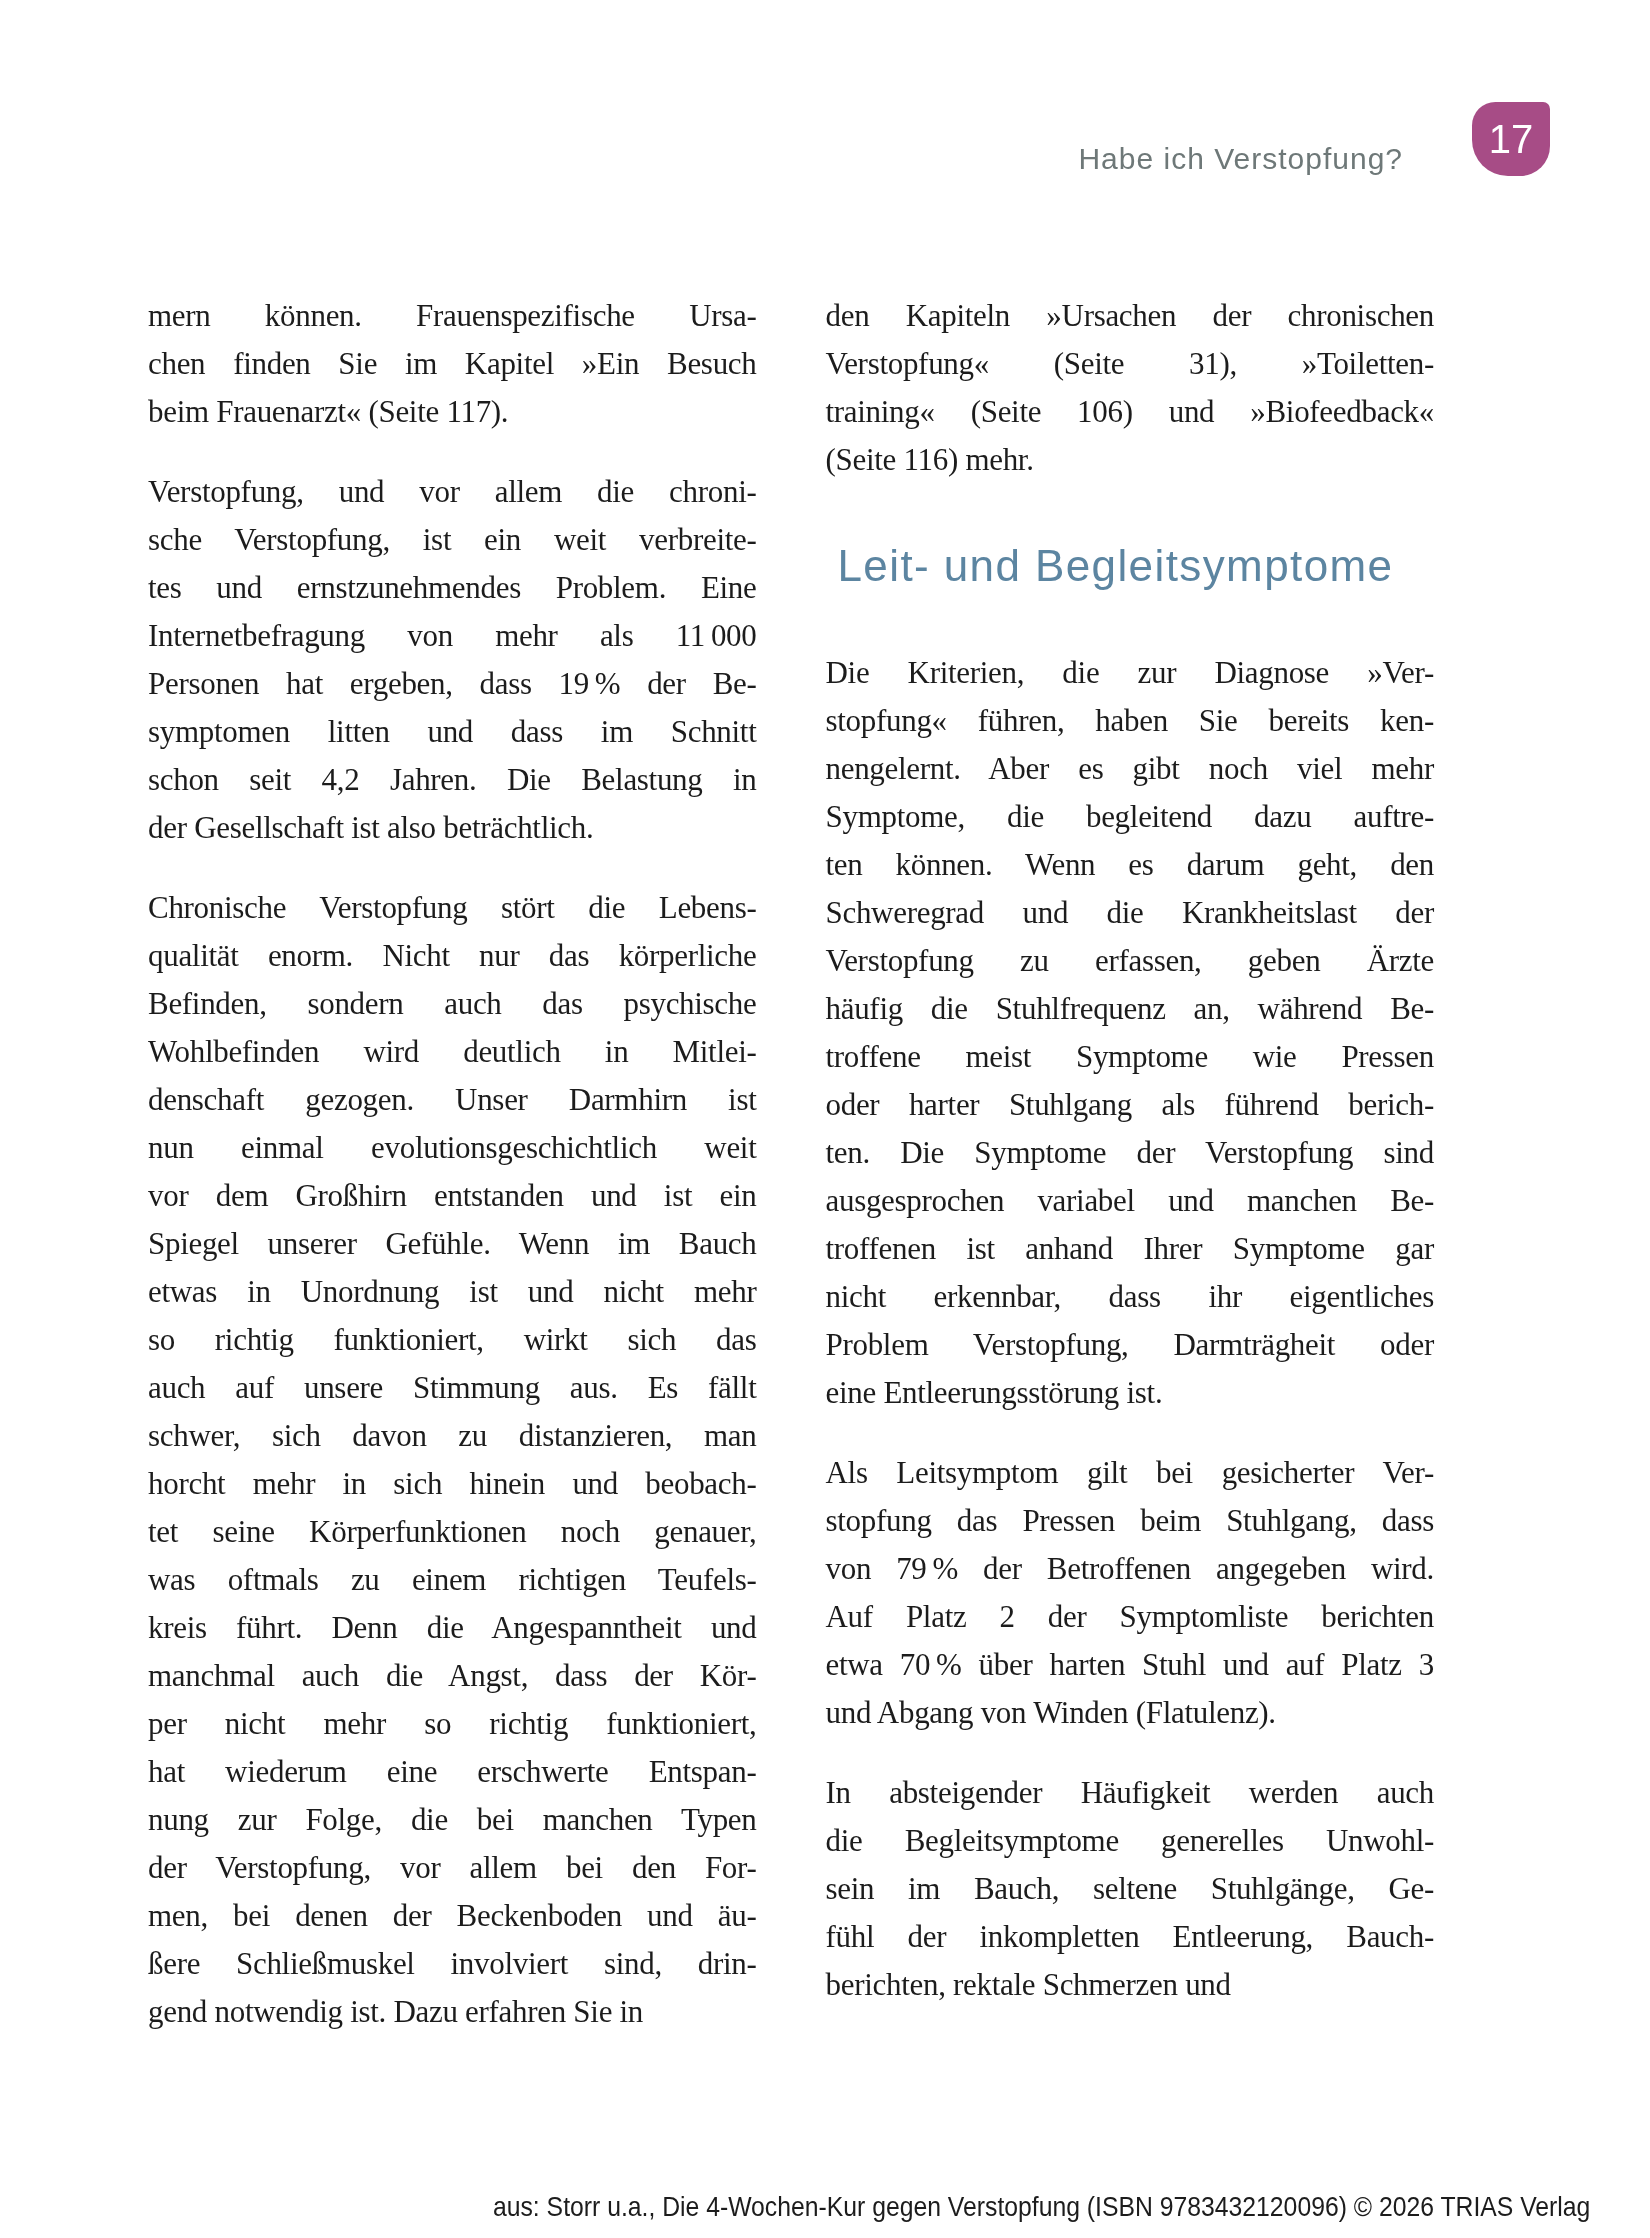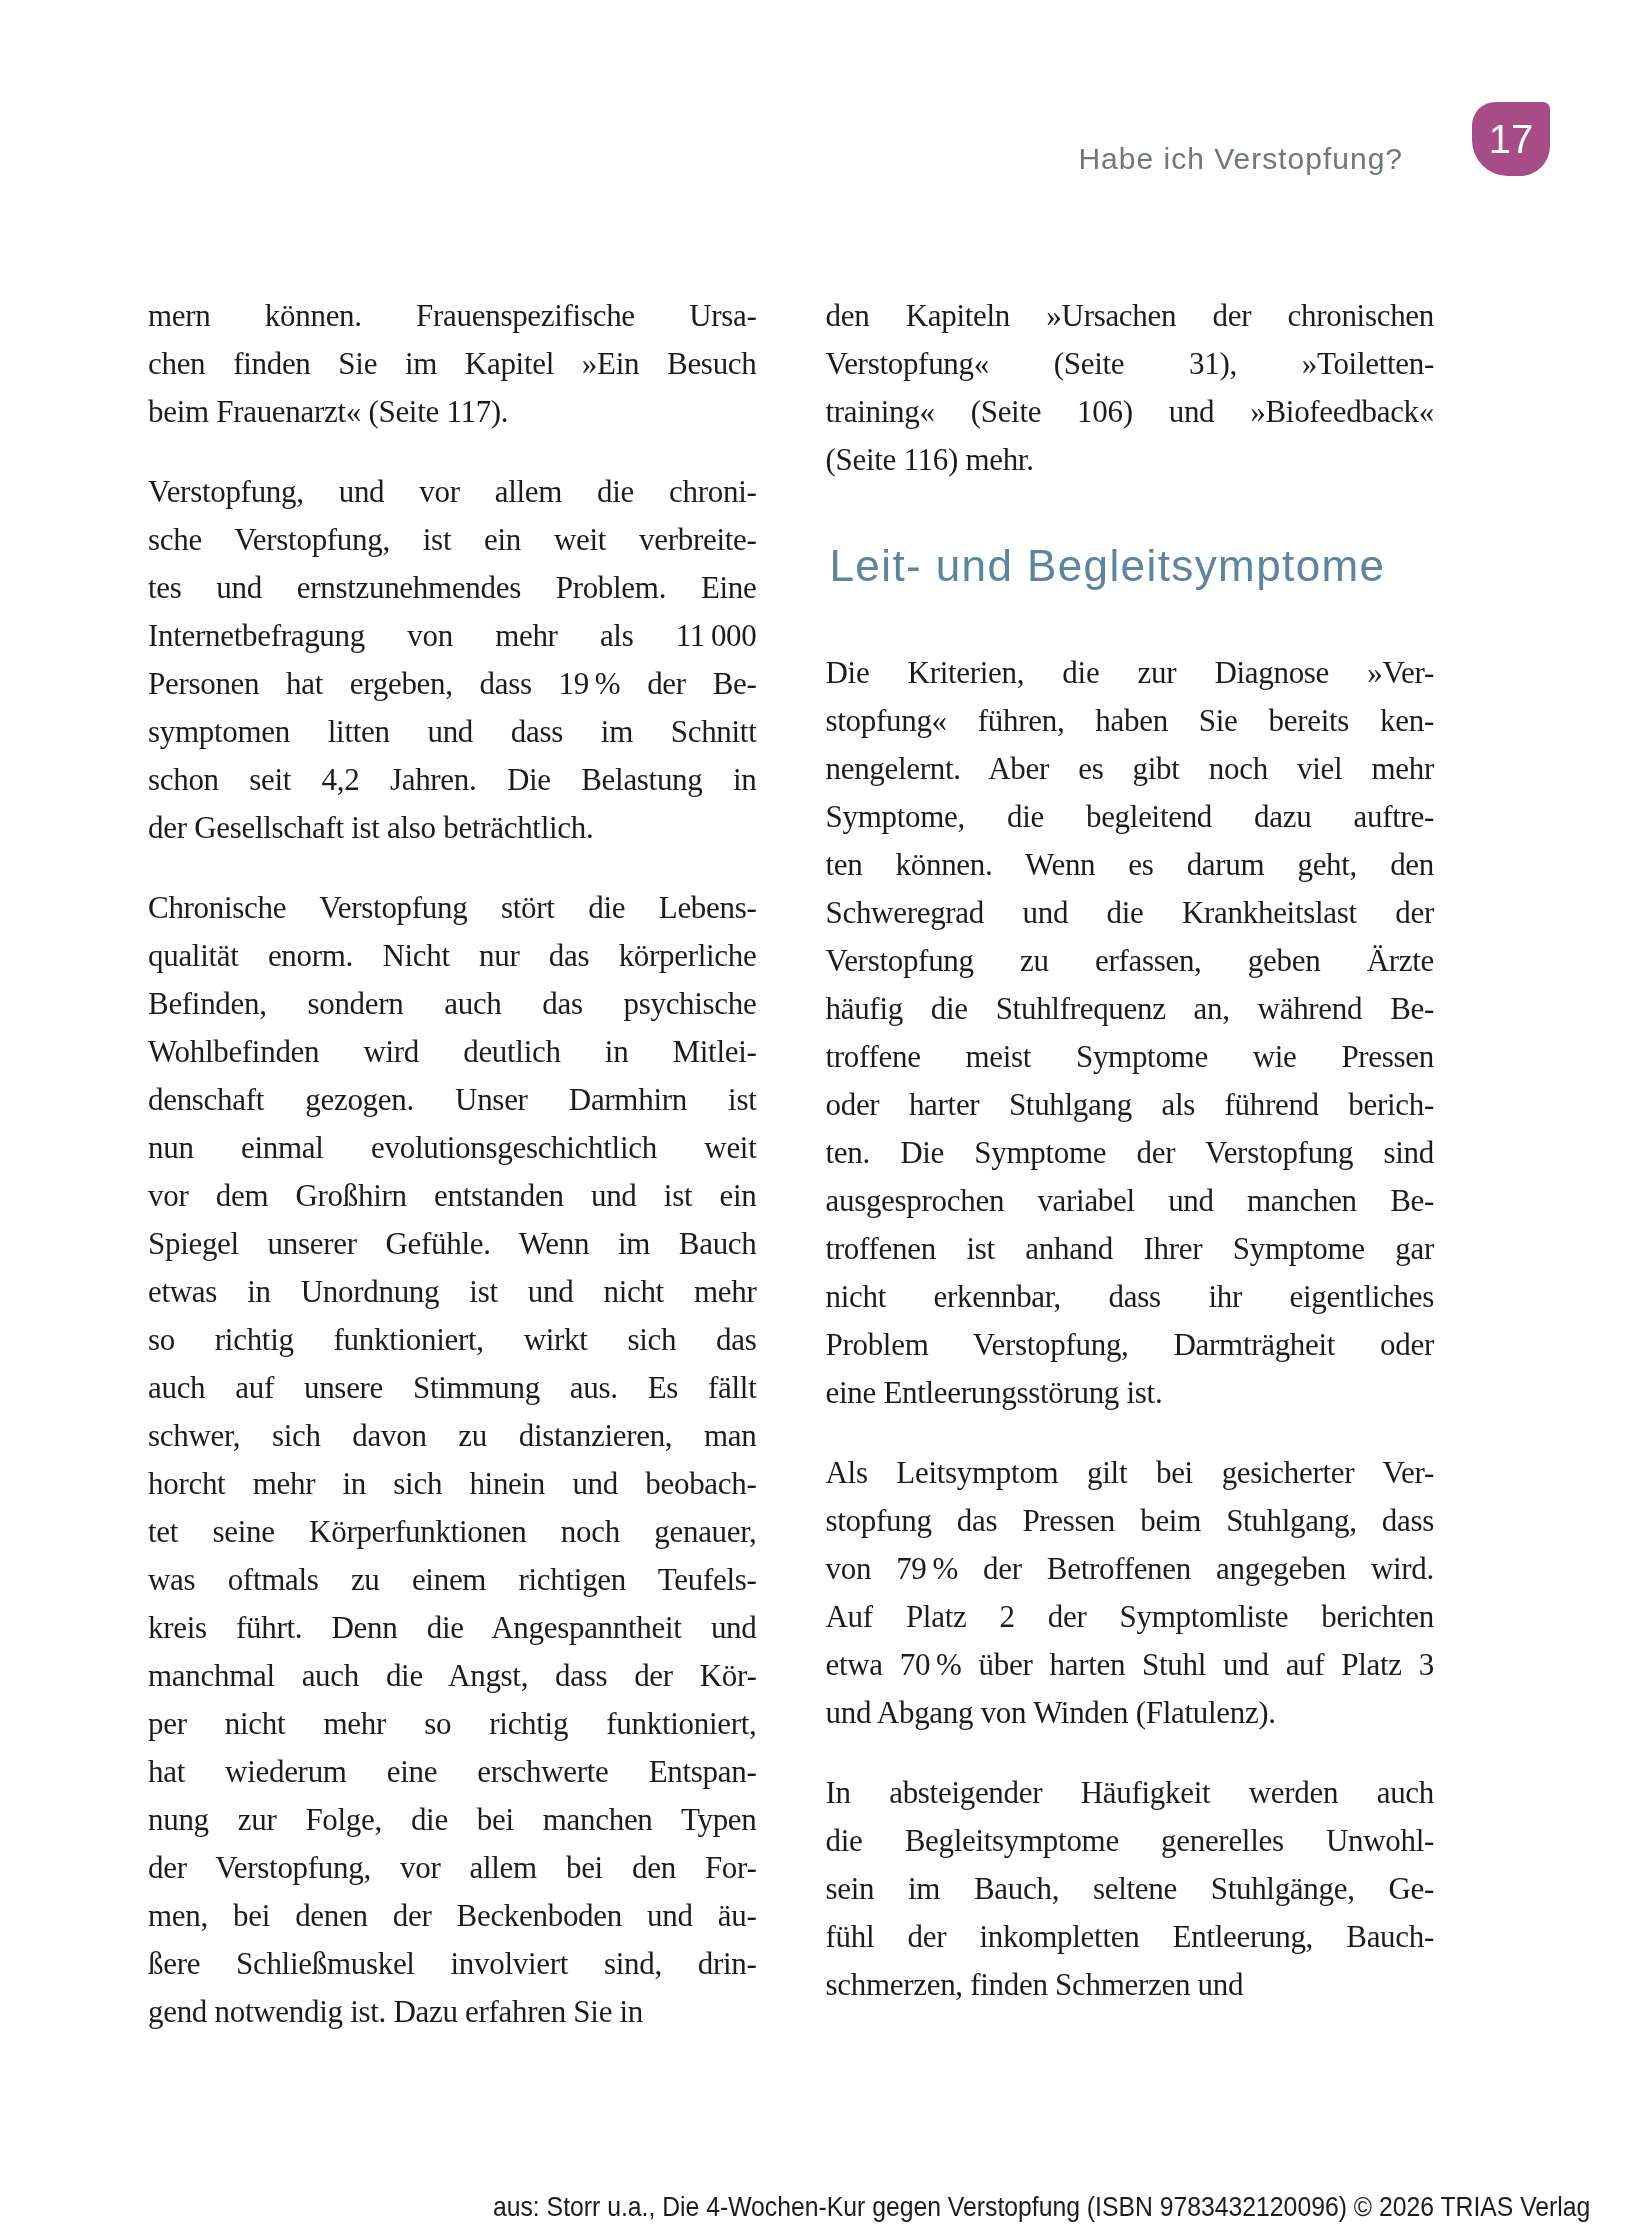--- a/index.html
+++ b/index.html
@@ -60,21 +60,21 @@
     font-size: 31px;
     line-height: 48px;
     letter-spacing: -0.3px;
     color: var(--body-text, #1c1c1c);
     text-align: justify;
     text-align-last: justify;
     white-space: normal;
   }
   .line.last { text-align-last: left; }
   .section-heading {
-    margin: 55px 0 56px 4px;
+    margin: 55px 0 56px 12px;
     font-family: "Liberation Sans", sans-serif;
     font-weight: 400;
     font-size: 44px;
     line-height: 54px;
     letter-spacing: 1.4px;
     color: var(--section-heading, #5c85a1);
   }
   .footer {
     position: absolute;
     left: 0;
@@ -180,21 +180,21 @@
           <div class="line">von 79 % der Betroffenen angegeben wird.</div>
           <div class="line">Auf Platz 2 der Symptomliste berichten</div>
           <div class="line">etwa 70 % über harten Stuhl und auf Platz 3</div>
           <div class="line last">und Abgang von Winden (Flatulenz).</div>
         </div>
         <div class="paragraph">
           <div class="line">In absteigender Häufigkeit werden auch</div>
           <div class="line">die Begleitsymptome generelles Unwohl-</div>
           <div class="line">sein im Bauch, seltene Stuhlgänge, Ge-</div>
           <div class="line">fühl der inkompletten Entleerung, Bauch-</div>
-          <div class="line last">schmerzen, finden Schmerzen und</div>
+          <div class="line last">berichten, rektale Schmerzen und</div>
         </div>
       </div>
   </div>
 
   <div class="footer">
     <span class="credit">aus: Storr u.a., Die 4-Wochen-Kur gegen Verstopfung (ISBN 9783432120096) © 2026 TRIAS Verlag</span>
   </div>
 
 </div>
 

